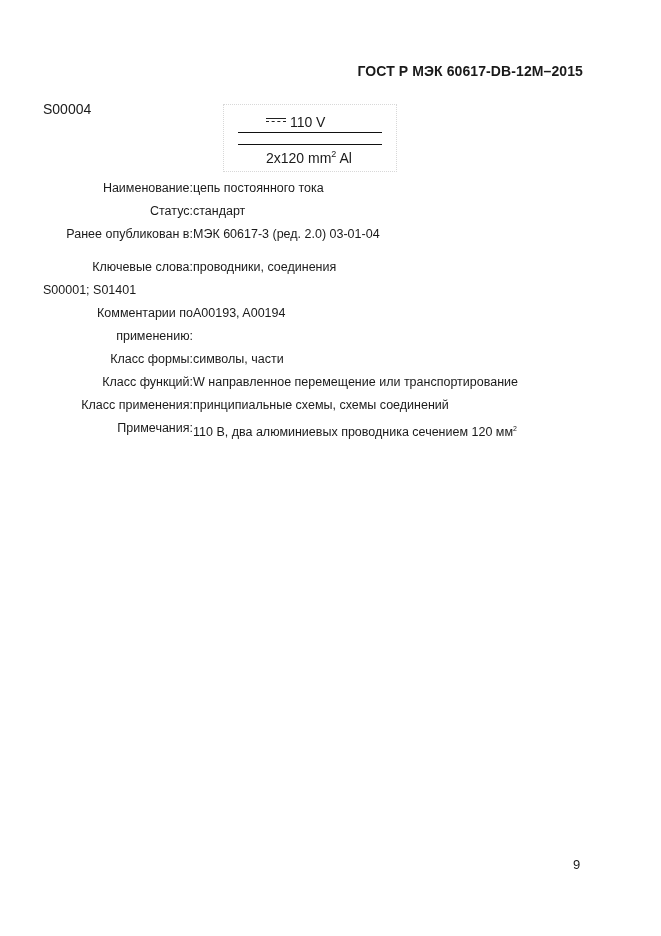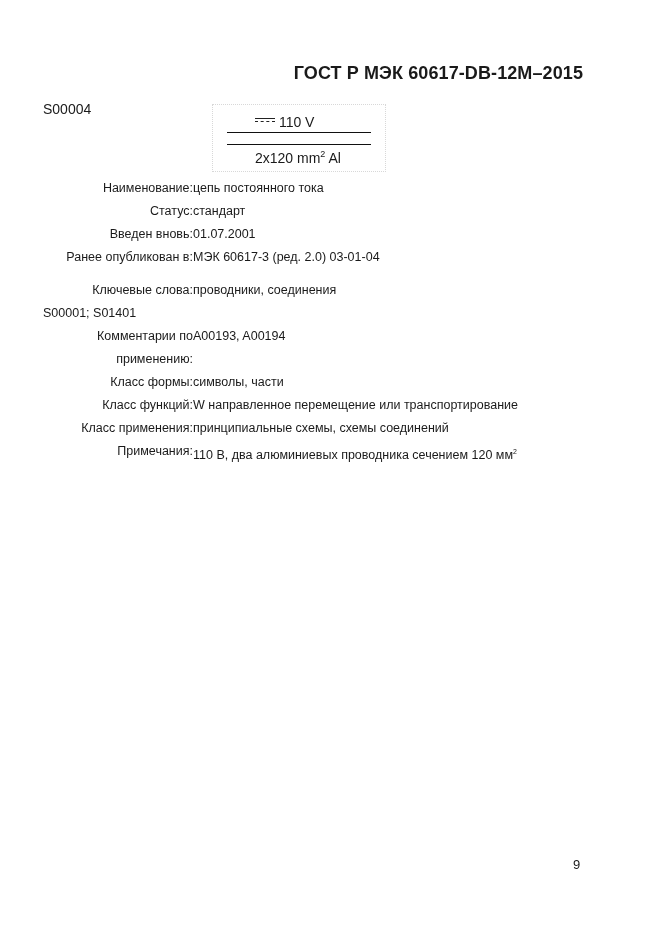--- a/index.html
+++ b/index.html
@@ -1,20 +1,20 @@
 <!DOCTYPE html>
 <html><head>
 <meta charset="utf-8">
 <style>
   html, body { margin:0; padding:0; background:#ffffff; }
   body { width:661px; height:936px; position:relative; overflow:hidden;
          font-family:"Liberation Sans", sans-serif; color:#1a1a1a; }
-  .hdr { position:absolute; top:63px; right:78px; font-size:18px; font-weight:bold; letter-spacing:0.1px; }
+  .hdr { position:absolute; top:63px; right:78px; font-size:14px; font-weight:bold; letter-spacing:0.1px; }
   .code { position:absolute; top:101px; left:43px; font-size:14px; font-weight:normal; }
-  .symbol { position:absolute; left:212px; top:104px; width:172px; height:66px;
+  .symbol { position:absolute; left:223px; top:104px; width:172px; height:66px;
             border:1px dotted #d8d8d8; }
   .sym-top { position:absolute; left:42px; top:9px; font-size:14px; }
   .sym-top .dc { display:inline-block; width:20px; vertical-align:middle; position:relative; top:-2px; }
   .sym-top .dc span { display:block; border-top:1px solid #222; margin-bottom:2px; }
   .sym-top .dc span.dash { border-top:1px dashed #222; }
   .line1 { position:absolute; left:14px; right:14px; top:27px; border-top:1.2px solid #111; }
   .line2 { position:absolute; left:14px; right:14px; top:39px; border-top:1.2px solid #111; }
   .sym-bot { position:absolute; left:42px; top:44px; font-size:14px; }
   .sym-bot sup { font-size:9px; }
   .rows { position:absolute; left:43px; top:180px; font-size:12.5px;text-align:right; }
@@ -46,24 +46,20 @@
 <div class="rows">
   <div class="row">
       <div class="label">Наименование:</div>
       <div class="value">цепь постоянного тока</div>
     </div>
   <div class="row">
       <div class="label">Статус:</div>
       <div class="value">стандарт</div>
     </div>
   <div class="row">
-      <div class="label">Введен вновь:</div>
-      <div class="value">01.07.2001</div>
-    </div>
-  <div class="row">
       <div class="label">Ранее опубликован в:</div>
       <div class="value">МЭК 60617-3 (ред. 2.0) 03-01-04</div>
     </div>
   <div class="row gap">
       <div class="label">Ключевые слова:</div>
       <div class="value">проводники, соединения</div>
     </div>
   <div class="row">
       <div class="value">S00001; S01401</div>
     </div>

